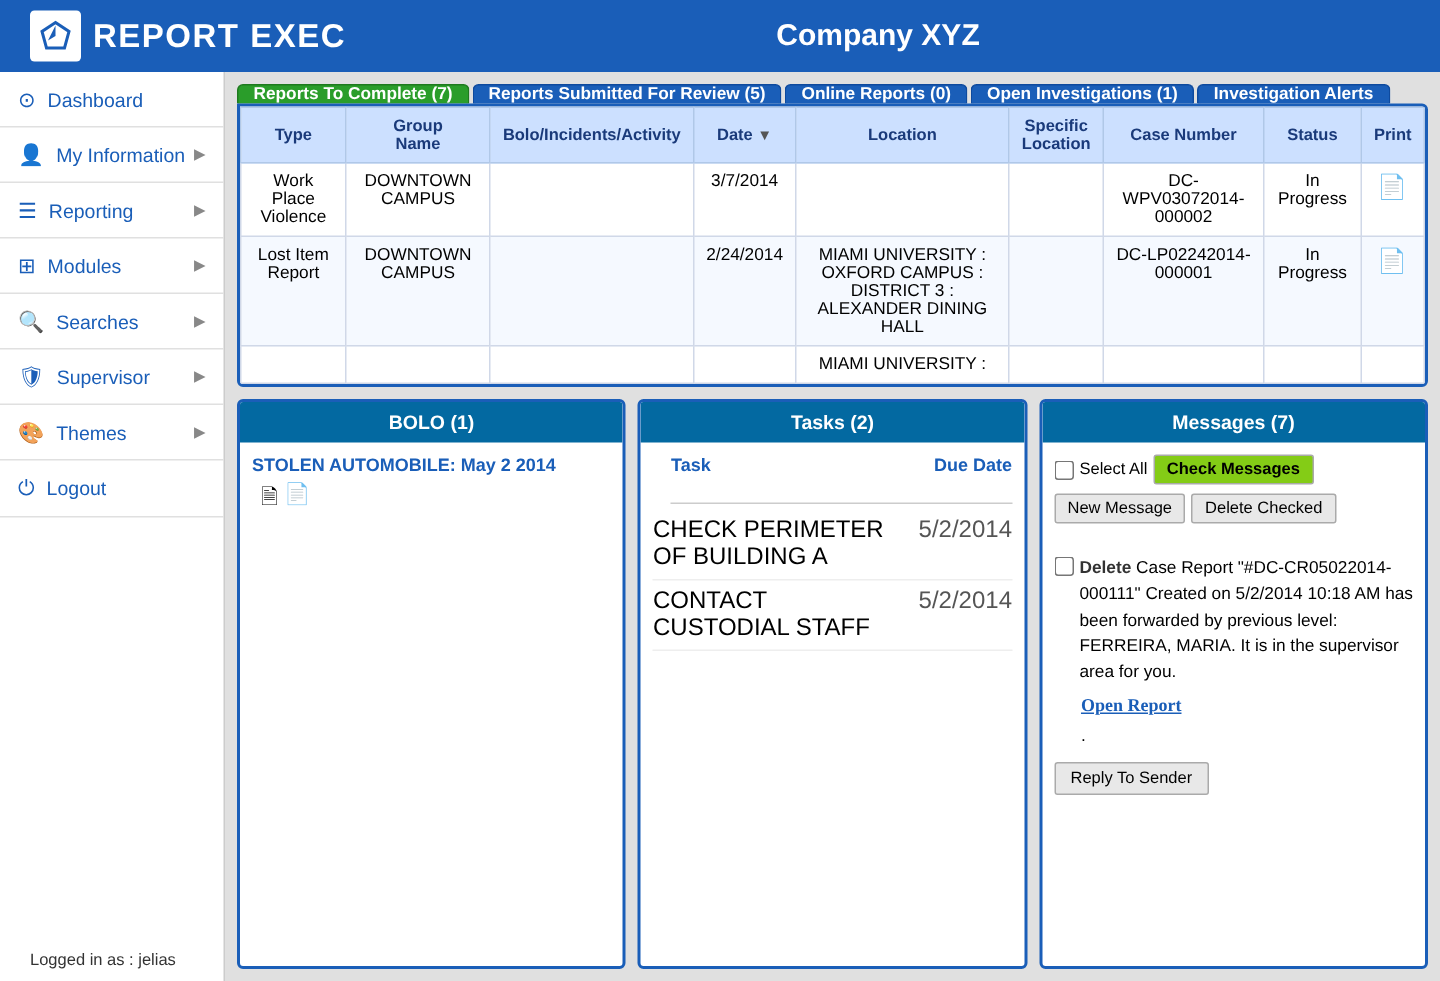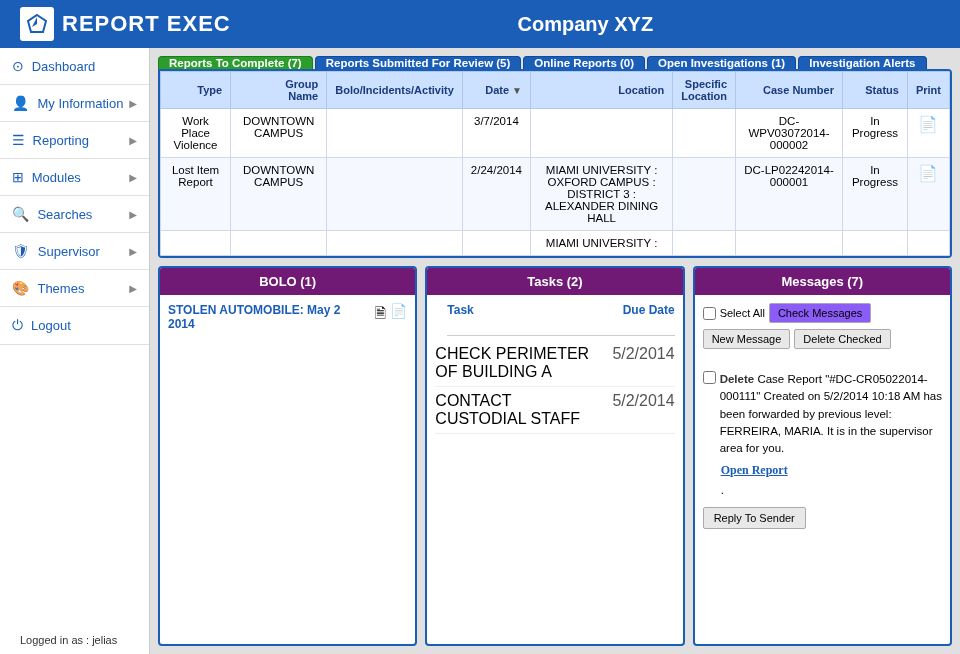--- a/index.html
+++ b/index.html
@@ -122,21 +122,21 @@
     table {
       width: 100%;
       border-collapse: collapse;
       font-size: 11.5px;
     }
     table thead tr {
       background: #cce0ff;
     }
     table th {
       padding: 6px 8px;
-      text-align: right;
+      text-align: center;
       border: 1px solid #b0c8e8;
       color: #1a3a7a;
       font-weight: bold;
       font-size: 11px;
     }
     table td {
       padding: 6px 8px;
       border: 1px solid #d0d8e8;
       vertical-align: top;
       text-align: center;
@@ -154,21 +154,21 @@
     .panel {
       flex: 1;
       border: 2px solid #1a5eb8;
       border-radius: 4px;
       background: white;
       display: flex;
       flex-direction: column;
       overflow: hidden;
     }
     .panel-header {
-      background: #701a75;
+      background: #0369a1;
       color: white;
       font-weight: bold;
       font-size: 13px;
       padding: 6px 10px;
       text-align: center;
     }
     .panel-body {
       padding: 8px;
       flex: 1;
       overflow-y: auto;
@@ -207,26 +207,27 @@
 
     
     .msg-controls {
       display: flex;
       gap: 4px;
       align-items: center;
       margin-bottom: 6px;
       flex-wrap: wrap;
     }
     .msg-controls button {
-      background: #8b5cf6;
+      background: #84cc16;
       border: 1px solid #aaa;
       padding: 3px 8px;
       font-size: 11px;
       cursor: pointer;
       border-radius: 2px;
+      font-weight: bold;
     }
     .msg-controls label { font-size: 11px; display: flex; align-items: center; gap: 4px; }
     .msg-second-row { display: flex; gap: 4px; margin-bottom: 22px; }
     .msg-second-row button {
       background: #e8e8e8;
       border: 1px solid #aaa;
       padding: 3px 8px;
       font-size: 11px;
       cursor: pointer;
       border-radius: 2px;
@@ -382,21 +383,21 @@
             </tr>
           </tbody>
       </table>
     </div>
 
     <div id="bottom-panels">
 
       <div class="panel">
         <div class="panel-header">BOLO (1)</div>
         <div class="panel-body">
-          <div style="display:flex; align-items:flex-start;">
+          <div style="display:flex; align-items:flex-start;flex-direction:column;">
             <span class="bolo-title">STOLEN AUTOMOBILE: May 2 2014</span>
             <div class="bolo-icons">
               <span class="bolo-icon" title="Copy">🗎</span>
               <span class="bolo-icon" title="PDF" style="color:red;">📄</span>
             </div>
           </div>
         </div>
       </div>
 
       <div class="panel">

